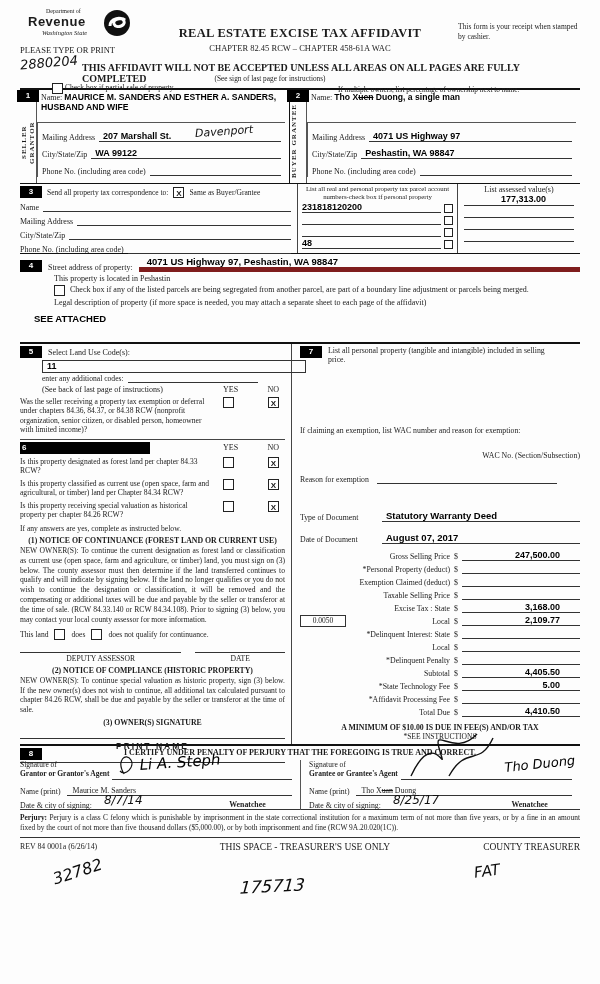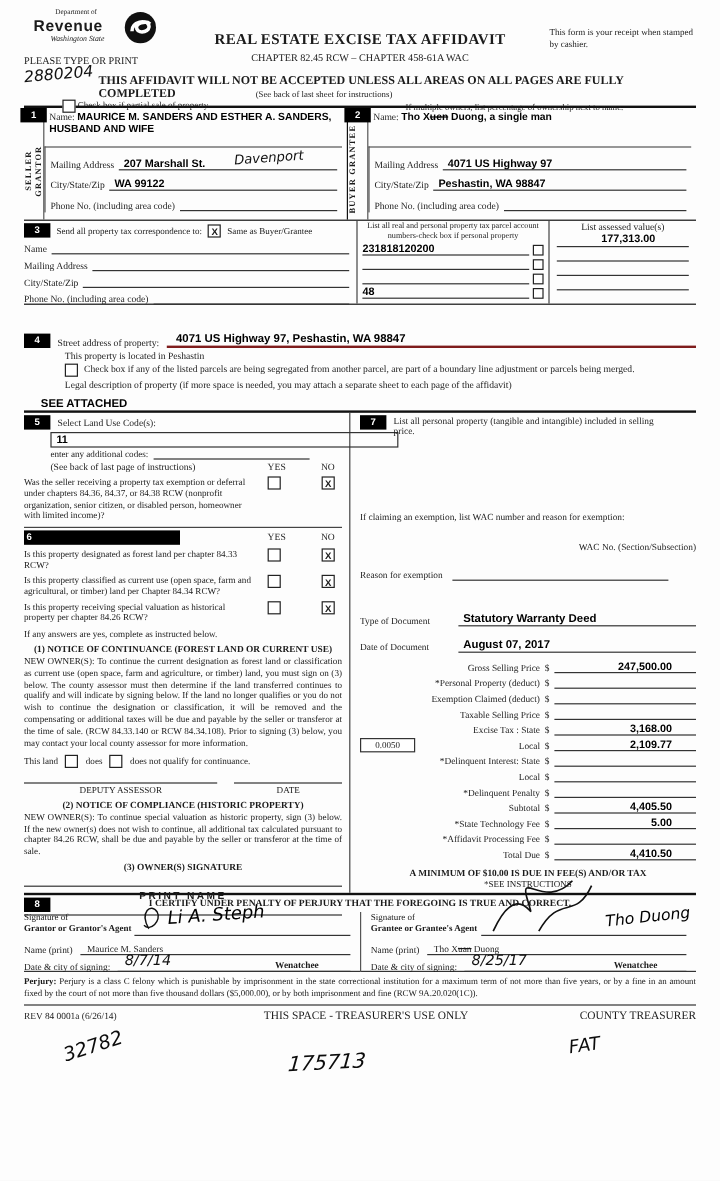--- a/index.html
+++ b/index.html
@@ -59,31 +59,31 @@
   .s3midhead { font-size:6.8px; line-height:1.15; }
   .prow { display:flex; align-items:flex-end; height:12px; }
   .prow .pl { flex:1; border-bottom:1px solid #333; text-align:left; }
   .prow .cb { width:9px; height:9px; line-height:9px; margin-left:3px; }
   .s3right { flex:1; padding:1px 6px; text-align:center; }
   .arow { border-bottom:1px solid #333; height:12px; text-align:right; padding-right:28px; }
 
   
   .sec4 { padding-top:2px; font-size:8px; height:88px; position:relative; }
   .s4row { display:flex; align-items:flex-end; gap:6px; }
-  .s4row .fval { flex:1; border-bottom:2px solid #7f1d1d; padding-left:8px;margin-top:21px; }
+  .s4row .fval { flex:1; border-bottom:5px solid #7f1d1d; padding-left:8px; }
   .indent { margin-left:34px; margin-top:2px; }
   .seeattached { margin:6px 0 0 14px; font-size:9.5px; }
 
   
   .maincols { display:flex; border-top:2px solid #111; border-bottom:2px solid #111; height:404px; }
   .lcol { width:272px; border-right:1px solid #444; padding:0 6px 0 0; font-size:7.6px; }
   .rcol { flex:1; padding:2px 0 0 8px; font-size:7.8px; position:relative; }
 
   .s5title { display:flex; gap:6px; align-items:center; padding-top:2px; }
-  .codebox { border:1px solid #333; width:290px; height:13px; margin:2px 0 1px 22px; padding:0 4px; }
+  .codebox { border:1px solid #333; width:264px; height:13px; margin:2px 0 1px 22px; padding:0 4px; }
   .addcodes { margin-left:22px; display:flex; align-items:flex-end; }
   .addcodes .fval { width:130px; border-bottom:1px solid #333; }
   .ynhead { display:flex; justify-content:flex-end; font-size:8px; margin-top:2px; }
   .ynhead .seeback { flex:1; margin-left:22px; }
   .yn { width:62px; display:flex; justify-content:space-between; padding-right:6px; }
   .qrow { display:flex; margin-top:3px; }
   .qrow .qtext { flex:1; padding-right:8px; line-height:1.25; }
   .qrow .yn { align-items:flex-start; }
   .s6head { display:flex; justify-content:space-between; align-items:center; border-top:1px solid #444; margin-top:4px; padding-top:2px; }
   .ifyes { margin:4px 0 2px 0; }
@@ -155,21 +155,21 @@
         <circle cx="15" cy="15" r="13" fill="#111"></circle>
         <path d="M8 18 C8 10, 20 8, 22 13 C24 18, 14 21, 12 16 C10 11, 20 9, 23 12" stroke="#fff" stroke-width="3" fill="none"></path>
       </svg>
     </div>
     <div class="hdr-title">REAL ESTATE EXCISE TAX AFFIDAVIT</div>
     <div class="hdr-sub">CHAPTER 82.45 RCW – CHAPTER 458-61A WAC</div>
     <div class="hdr-receipt">This form is your receipt when stamped by cashier.</div>
     <div class="hdr-please">PLEASE TYPE OR PRINT</div>
     <div class="hdr-handnum hand">2880204</div>
     <div class="hdr-warn">THIS AFFIDAVIT WILL NOT BE ACCEPTED UNLESS ALL AREAS ON ALL PAGES ARE FULLY COMPLETED</div>
-    <div class="hdr-seeback">(See back of last sheet for instructions)</div>
+    <div class="hdr-seeback">(See sign of last page for instructions)</div>
     <div class="hdr-partial">
       <span class="cb"></span>
       <span>Check box if partial sale of property</span>
     </div>
     <div class="hdr-multi">If multiple owners, list percentage of ownership next to name.</div>
   </div>
 
   <div class="row12">
     <div class="party seller">
       <div class="side">

